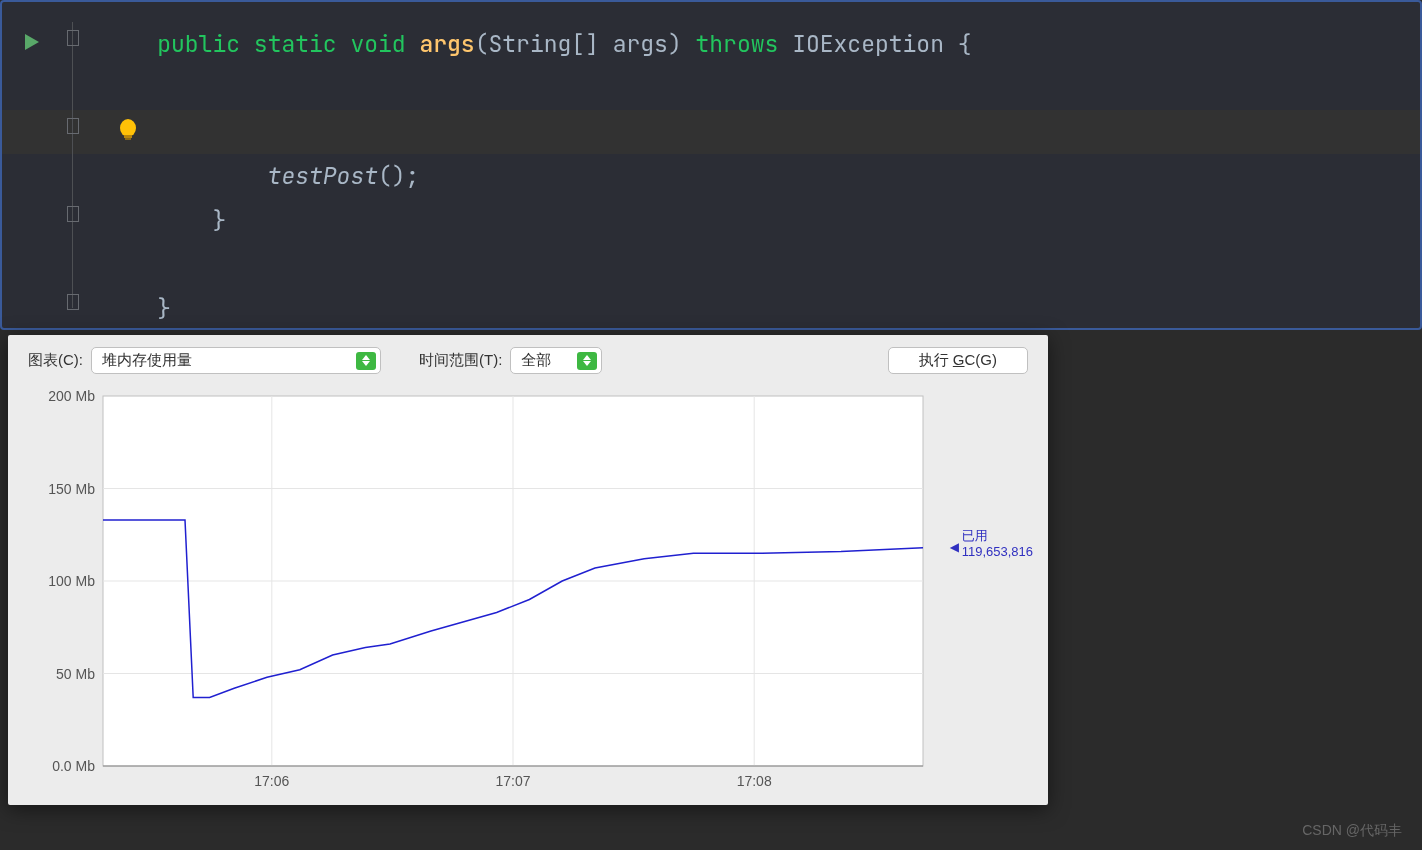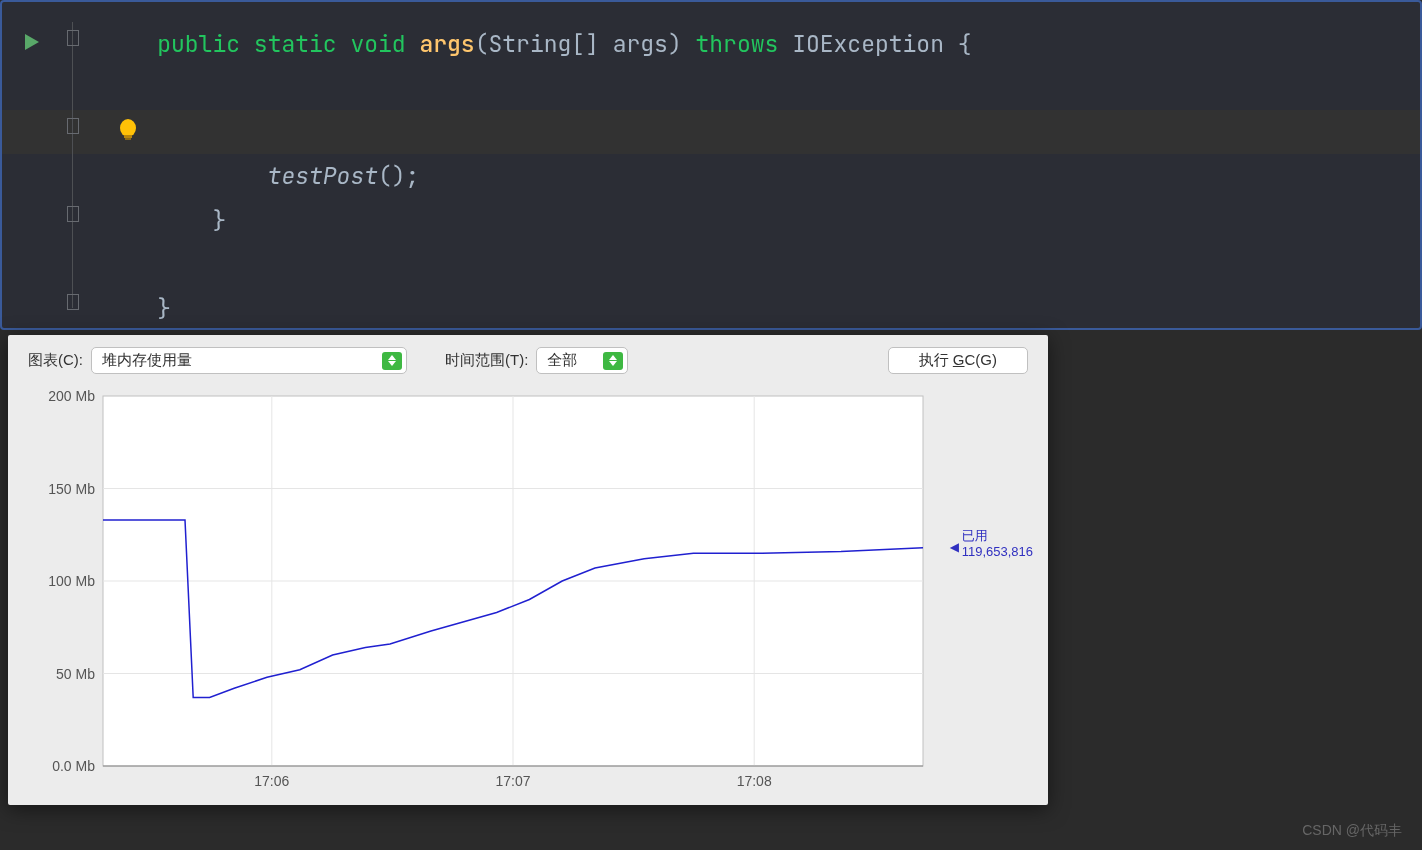--- a/index.html
+++ b/index.html
@@ -244,21 +244,21 @@
         <span class="kw">for</span> ( <span class="kw">int</span> <span class="und">a</span> <span>=</span> <span class="num">0</span><span>;</span> <span class="und">a</span><span>&lt;</span><span class="num warn">10</span><span>;</span> <span class="und">a</span><span>++</span><span>){</span>
             <span class="ital">testPost</span><span>();</span>
         <span>}</span>
 
     <span>}</span></div>
 </div>
 
 <div class="monitor-panel">
   <div class="toolbar">
     <span class="toolbar-label">图表(C):</span>
-    <div class="select-box" style="width:316px">
+    <div class="select-box" style="width:290px">
       <span>堆内存使用量</span>
       <div class="select-arrows"></div>
     </div>
     <span style="width:22px"></span>
     <span class="toolbar-label">时间范围(T):</span>
     <div class="select-box" style="width:92px">
       <span>全部</span>
       <div class="select-arrows"></div>
     </div>
     <div class="gc-button">

